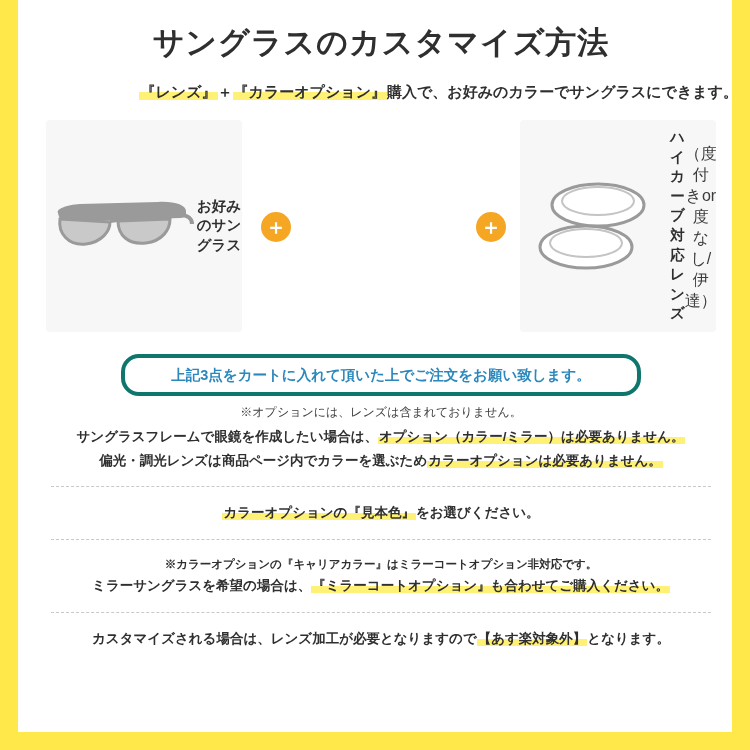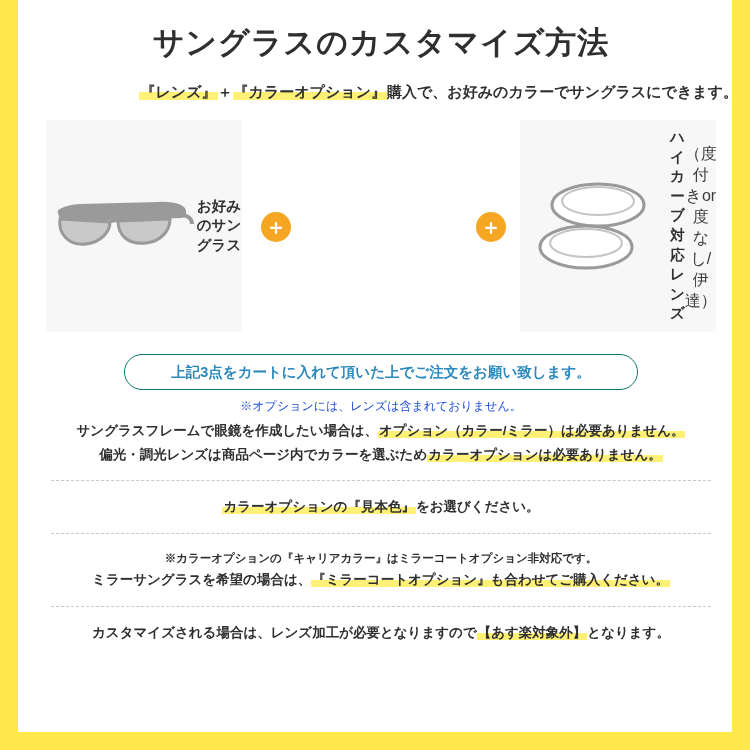--- a/index.html
+++ b/index.html
@@ -117,33 +117,33 @@
     z-index: 5;
   }
   .plus.one { left: 215px; }
   .plus.two { left: 430px; }
 
   
   .pill {
     margin: 22px auto 0 auto;
     width: 512px;
     height: 34px;
-    border: 1px solid #0f766e;
+    border: 4px solid #0f766e;
     border-radius: 18px;
     color: #2a88bd;
     font-size: 14.5px;
     font-weight: bold;
     display: flex;
     align-items: center;
     justify-content: center;
   }
   .pill-note {
     text-align: center;
     font-size: 12px;
-    color: #1d4ed8;
+    color: #404040;
     margin-top: 8px;
   }
 
   
   .notes {
     margin: 4px auto 0 auto;
     width: 660px;
     font-size: 13.5px;
     font-weight: bold;
     color: #2f2f2f;

